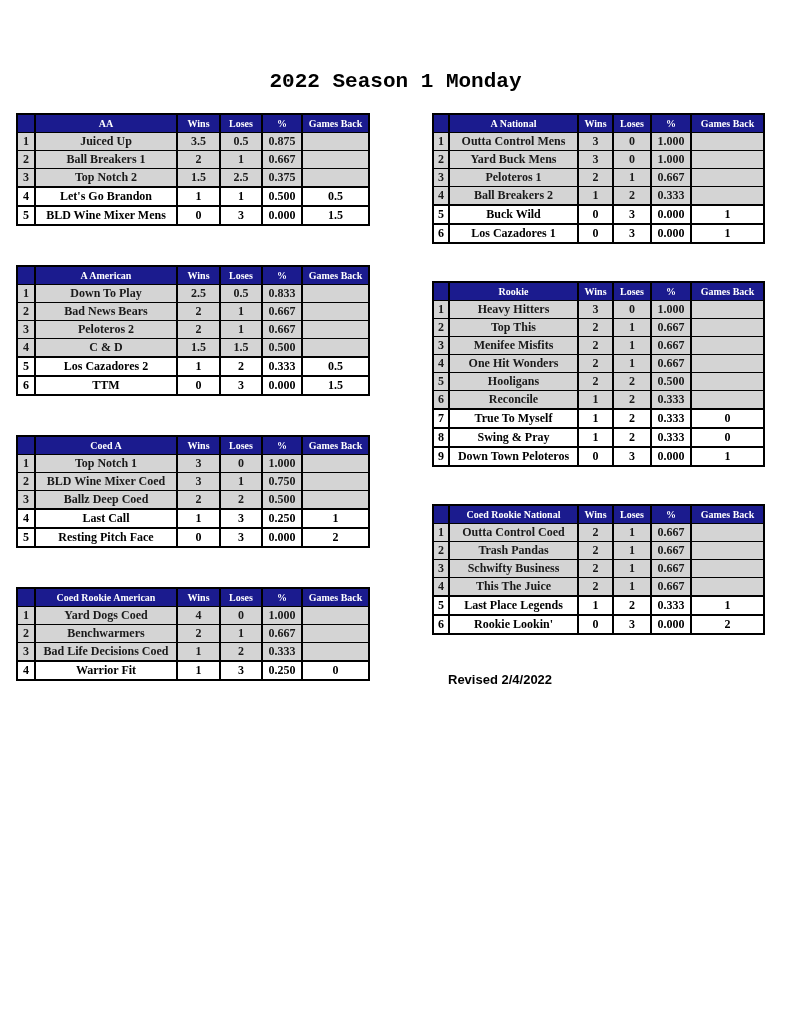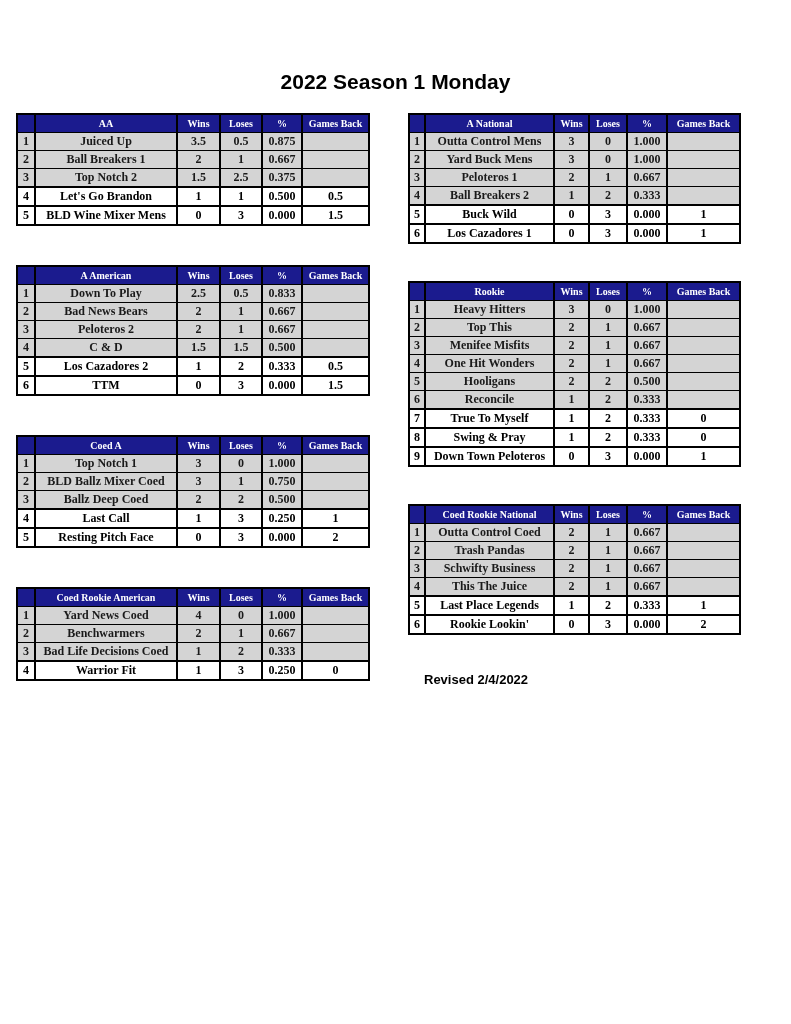--- a/index.html
+++ b/index.html
@@ -17,28 +17,28 @@
     position: relative;
     font-family: "Liberation Serif", serif;
     overflow: hidden;
   }
   .title {
     position: absolute;
     top: 70px;
     left: 0;
     width: 791px;
     text-align: center;
-    font-family: Liberation Sans, sans-serif;
+    font-family: Liberation Mono, monospace;
     font-size: 21px;
     font-weight: bold;
     color: #000;
   }
   .col { position: absolute; top: 113px; }
   .col-left  { left: 16px;  width: 352px; }
-  .col-right { left: 408px; width: 331px; }
+  .col-right { left: 432px; width: 331px; }
 
   table.standings {
     border-collapse: collapse;
     table-layout: fixed;
     border: 2px solid var(--border-color);
     font-family: "Liberation Serif", serif;
   }
   .t-left  { width: 352px; margin-bottom: 39px; }
   .t-right { width: 331px; margin-bottom: 37px; }
 
@@ -262,21 +262,21 @@
         <tr>
           <td class="c-rank">1</td>
           <td class="c-team">Top Notch 1</td>
           <td class="c-num">3</td>
           <td class="c-num">0</td>
           <td class="c-num">1.000</td>
           <td class="c-gb"></td>
         </tr>
         <tr>
           <td class="c-rank">2</td>
-          <td class="c-team">BLD Ballz Mixer Coed</td>
+          <td class="c-team">BLD Wine Mixer Coed</td>
           <td class="c-num">3</td>
           <td class="c-num">1</td>
           <td class="c-num">0.750</td>
           <td class="c-gb"></td>
         </tr>
         <tr>
           <td class="c-rank">3</td>
           <td class="c-team">Ballz Deep Coed</td>
           <td class="c-num">2</td>
           <td class="c-num">2</td>
@@ -317,21 +317,21 @@
         <th class="division">Coed Rookie American</th>
         <th>Wins</th>
         <th>Loses</th>
         <th>%</th>
         <th>Games Back</th>
       </tr>
     </thead>
     <tbody>
         <tr>
           <td class="c-rank">1</td>
-          <td class="c-team">Yard News Coed</td>
+          <td class="c-team">Yard Dogs Coed</td>
           <td class="c-num">4</td>
           <td class="c-num">0</td>
           <td class="c-num">1.000</td>
           <td class="c-gb"></td>
         </tr>
         <tr>
           <td class="c-rank">2</td>
           <td class="c-team">Benchwarmers</td>
           <td class="c-num">2</td>
           <td class="c-num">1</td>

